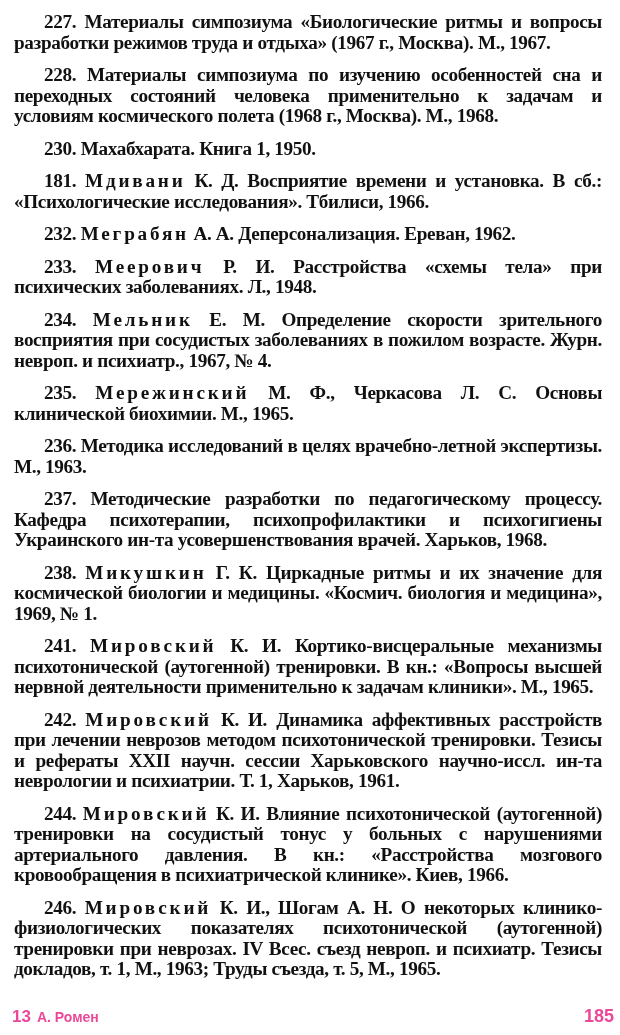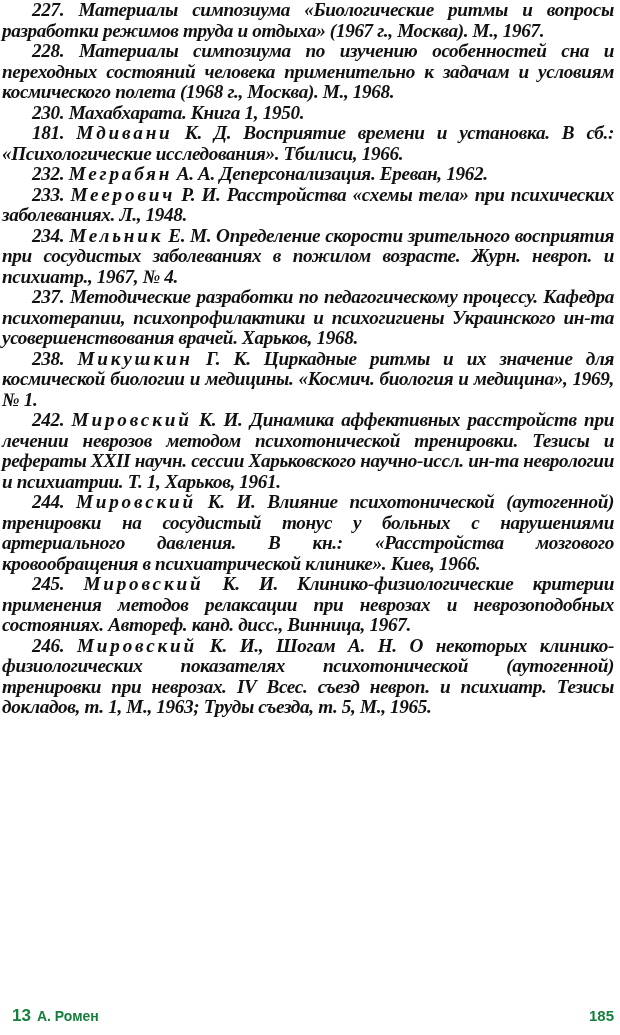--- a/index.html
+++ b/index.html
@@ -8,55 +8,56 @@
     position: absolute; left: 2px; top: 0; width: 612px;
     font-family: "Liberation Serif", serif;
     font-size: 19.2px;
     line-height: 20.5px;
     color: #111111;
     font-weight: bold;
   }
   .entry {
     text-align: justify;
     text-indent: 30px;
-    margin: 0;
+    margin: 12px;
     letter-spacing: -0.35px;
     word-spacing: 0px;
-    font-style: italic;
   }
   .num { }
   .author { letter-spacing: 2.8px; }
   .footer {
     position: absolute; left: 12px; right: 6px; top: 1006px;
     font-family: "Liberation Sans", sans-serif;
     font-weight: bold;
     font-size: 15px;
-    color: #15803d;
+    color: #ec4899;
     display: flex; justify-content: space-between; align-items: baseline;
   }
   .footer .sig { font-size: 17px; }
   .footer .sig .sig-name { font-size: 14px; margin-left: 6px; }
-  .footer .pagenum { font-size: 15px; }
+  .footer .pagenum { font-size: 18px; }
 </style>
 </head>
 <body>
 
 <div class="page">
   <p class="entry"><span class="num">227.</span> <span class="author"></span><span>Материалы симпозиума «Биологические ритмы и вопросы разработки режимов труда и отдыха» (1967 г., Москва). М., 1967.</span></p>
   <p class="entry"><span class="num">228.</span> <span class="author"></span><span>Материалы симпозиума по изучению особенностей сна и переходных состояний человека применительно к задачам и условиям космического полета (1968 г., Москва). М., 1968.</span></p>
   <p class="entry"><span class="num">230.</span> <span class="author"></span><span>Махабхарата. Книга 1, 1950.</span></p>
   <p class="entry"><span class="num">181.</span> <span class="author">Мдивани</span> <span>К. Д. Восприятие времени и установка. В сб.: «Психологические исследования». Тбилиси, 1966.</span></p>
   <p class="entry"><span class="num">232.</span> <span class="author">Меграбян</span> <span>А. А. Деперсонализация. Ереван, 1962.</span></p>
   <p class="entry"><span class="num">233.</span> <span class="author">Меерович</span> <span>Р. И. Расстройства «схемы тела» при психических заболеваниях. Л., 1948.</span></p>
   <p class="entry"><span class="num">234.</span> <span class="author">Мельник</span> <span>Е. М. Определение скорости зрительного восприятия при сосудистых заболеваниях в пожилом возрасте. Журн. невроп. и психиатр., 1967, № 4.</span></p>
+  <p class="entry"><span class="num">235.</span> <span class="author">Мережинский</span> <span>М. Ф., Черкасова Л. С. Основы клинической биохимии. М., 1965.</span></p>
+  <p class="entry"><span class="num">236.</span> <span class="author"></span><span>Методика исследований в целях врачебно-летной экспертизы. М., 1963.</span></p>
   <p class="entry"><span class="num">237.</span> <span class="author"></span><span>Методические разработки по педагогическому процессу. Кафедра психотерапии, психопрофилактики и психогигиены Украинского ин-та усовершенствования врачей. Харьков, 1968.</span></p>
   <p class="entry"><span class="num">238.</span> <span class="author">Микушкин</span> <span>Г. К. Циркадные ритмы и их значение для космической биологии и медицины. «Космич. биология и медицина», 1969, № 1.</span></p>
+  <p class="entry"><span class="num">241.</span> <span class="author">Мировский</span> <span>К. И. Кортико-висцеральные механизмы психотонической (аутогенной) тренировки. В кн.: «Вопросы высшей нервной деятельности применительно к задачам клиники». М., 1965.</span></p>
   <p class="entry"><span class="num">242.</span> <span class="author">Мировский</span> <span>К. И. Динамика аффективных расстройств при лечении неврозов методом психотонической тренировки. Тезисы и рефераты XXII научн. сессии Харьковского научно-иссл. ин-та неврологии и психиатрии. Т. 1, Харьков, 1961.</span></p>
   <p class="entry"><span class="num">244.</span> <span class="author">Мировский</span> <span>К. И. Влияние психотонической (аутогенной) тренировки на сосудистый тонус у больных с нарушениями артериального давления. В кн.: «Расстройства мозгового кровообращения в психиатрической клинике». Киев, 1966.</span></p>
-  <p class="entry"><span class="num">245.</span> <span class="author">Мировский</span> <span>К. И. Клинико-физиологические критерии применения методов релаксации при неврозах и неврозоподобных состояниях. Автореф. канд. дисс., Винница, 1967.</span></p>
   <p class="entry"><span class="num">246.</span> <span class="author">Мировский</span> <span>К. И., Шогам А. Н. О некоторых клинико-физиологических показателях психотонической (аутогенной) тренировки при неврозах. IV Всес. съезд невроп. и психиатр. Тезисы докладов, т. 1, М., 1963; Труды съезда, т. 5, М., 1965.</span></p>
 
 </div>
 
 <div class="footer">
   <span class="sig"><span>13</span><span class="sig-name">А. Ромен</span></span>
   <span class="pagenum">185</span>
 </div>
 
 </body></html>

